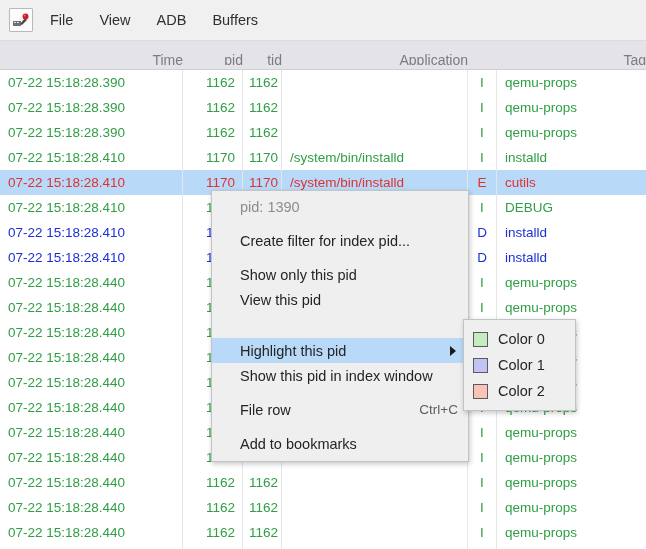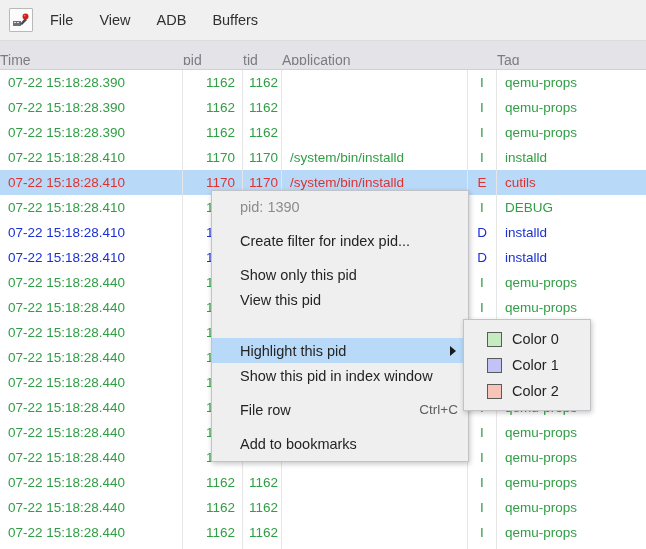--- a/index.html
+++ b/index.html
@@ -71,21 +71,21 @@
     box-sizing: border-box;
     display: flex;
     align-items: center;
     font-size: 14px;
     color: #7b7b80;
   }
   .th {
     box-sizing: border-box;
     height: 19px;
     line-height: 28px;
-    text-align: left;
+    text-align: right;
     overflow: hidden;
     white-space: nowrap;
   }
 
   
   .c-time  { width: 183px; }
   .c-pid   { width: 60px;  }
   .c-tid   { width: 39px;  }
   .c-app   { width: 186px; }
   .c-lvl   { width: 29px;  }
@@ -161,26 +161,26 @@
     border-top: 5px solid transparent;
     border-bottom: 5px solid transparent;
     margin-right: 2px;
   }
 
   
   .sub-menu {
     position: absolute;
     left: 463px;
     top: 319px;
-    width: 128px;
+    width: 113px;
     background: #efeff0;
     border: 1px solid #c3c3c7;
     box-shadow: 1px 2px 5px rgba(0,0,0,0.22);
     box-sizing: border-box;
-    padding: 6px 0 6px 14px;
+    padding: 6px 0 6px 0;
     font-size: 14.5px;
     color: #242424;
     z-index: 30;
   }
   .sub-row {
     display: flex;
     align-items: center;
     height: 26px;
     padding: 0 8px 0 9px;
     box-sizing: border-box;

